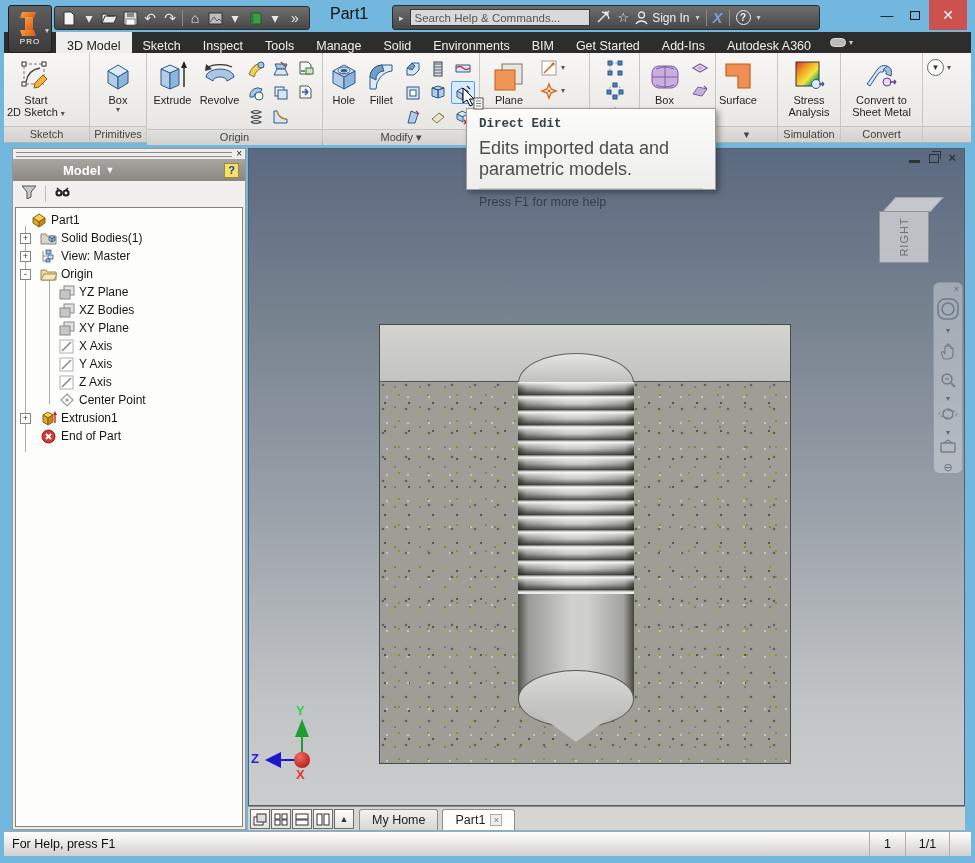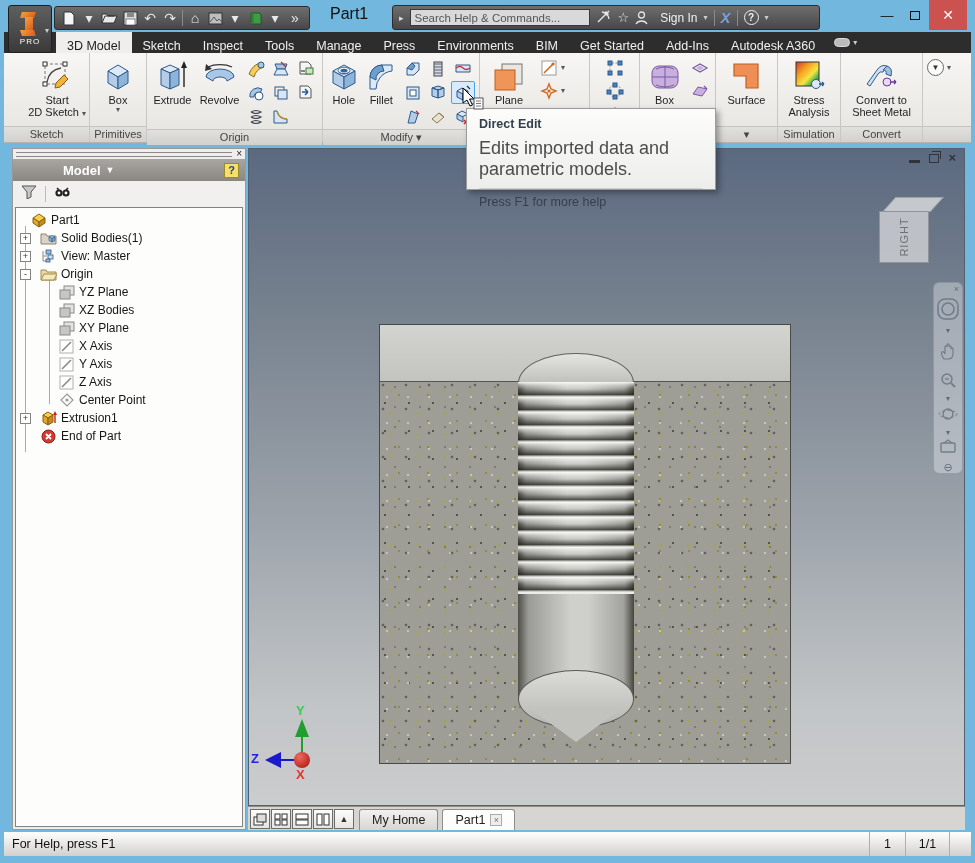--- a/index.html
+++ b/index.html
@@ -26,21 +26,21 @@
   .qat svg { display:block; margin:0 auto; }
   .win-title { position:absolute; left:330px; top:5px; font-size:16px; color:#111; }
   .search-strip { position:absolute; left:392px; top:5px; width:428px; height:25px;
     background:linear-gradient(#6e6e6e,#474747); border:1px solid #2c2c2c; border-radius:3px;
     display:flex; align-items:center; padding:0 6px; gap:6px; }
   .search-strip .arr { color:#ddd; font-size:9px; }
   .search-input { width:180px; height:17px; background:#d9d9d9; border:1px solid #3a3a3a;
     font-size:11.5px; color:#555; padding:0 4px; font-family:"Liberation Sans",sans-serif; }
   .search-input::placeholder { color:#555; }
   .strip-ic { color:#e6e6e6; font-size:13px; }
-  .signin { color:#f0f0f0; font-size:12px; display:flex; align-items:center; gap:12px; }
+  .signin { color:#f0f0f0; font-size:12px; display:flex; align-items:center; gap:4px; }
   .vdiv { width:1px; height:16px; background:#2e2e2e; border-right:1px solid #8a8a8a; }
   .x-logo { color:#7c9fd8; font-weight:bold; font-style:italic; font-size:15px; }
   .help-circ { width:15px; height:15px; border:1.5px solid #eee; border-radius:50%; color:#eee;
     font-size:10px; font-weight:bold; text-align:center; line-height:13px; }
   .caret-sm { color:#ccc; font-size:8px; }
   .win-btns { position:absolute; right:8px; top:0; height:30px; display:flex; align-items:center; }
   .wb { width:28px; text-align:center; color:#111; font-size:13px; }
   .wb-max i { display:inline-block; width:10px; height:9px; border:1.5px solid #111; }
   .wb-close { width:38px; height:30px; background:#cc5250; color:#fff; font-size:14px;
     display:flex; align-items:center; justify-content:center; }
@@ -74,21 +74,21 @@
   .minirow { display:flex; align-items:center; }
   .mini-caret { font-size:8px; color:#555; width:10px; }
   .rib-options { position:absolute; right:14px; top:6px; display:flex; align-items:center; gap:3px; }
   .rib-options .circ { width:17px; height:17px; border:1px solid #666; border-radius:50%;
     display:flex; align-items:center; justify-content:center; font-size:8px; color:#333; background:#fbfbfa; }
 
   
   .tooltip { position:absolute; left:466px; top:108px; width:250px; height:82px; z-index:50;
     background:linear-gradient(#fcfcfb,#ededeb); border:1px solid #9b9b9b;
     box-shadow:3px 3px 6px rgba(0,0,0,.35); padding:8px 12px 0 12px; }
-  .tooltip .tt-title { font-size:12.5px; font-weight:bold; color:#33414d; }
+  .tooltip .tt-title { font-size:12.5px; font-weight:bold; color:#33414d;font-family:Liberation Mono, monospace; }
   .tooltip .tt-desc { font-size:18px; color:#4c4c4c; margin-top:7px; }
   .tooltip .tt-div { height:1px; background:#cfcfcd; margin:8px 0 6px 0; }
   .tooltip .tt-foot { font-size:12.5px; font-weight:normal; color:#33414d; }
   .cursor { position:absolute; left:462px; top:88px; z-index:60; }
 
   
   .browser { position:absolute; left:12px; top:148px; width:234px; bottom:33px;
     background:#efeeec; border:1px solid #9b9996; display:flex; flex-direction:column; }
   .b-grip { height:10px; display:flex; align-items:center; padding:0 3px; }
   .b-grip .lines { flex:1; height:5px; border-top:1px solid #8a8a8a; border-bottom:1px solid #8a8a8a; }
@@ -297,36 +297,36 @@
       <span class="wb-close">✕</span>
     </div>
   </div>
 
   <div class="ribbon-tabs">
     <span class="rtab active">3D Model</span>
     <span class="rtab">Sketch</span>
     <span class="rtab">Inspect</span>
     <span class="rtab">Tools</span>
     <span class="rtab">Manage</span>
-    <span class="rtab">Press</span>
+    <span class="rtab">Solid</span>
     <span class="rtab">Environments</span>
     <span class="rtab">BIM</span>
     <span class="rtab">Get Started</span>
     <span class="rtab">Add-Ins</span>
     <span class="rtab">Autodesk A360</span>
     <span class="rib-toggle">
         <span class="oval"></span>
         <span class="c">▾</span>
       </span>
   </div>
 
   <div class="ribbon">
 
     <div class="panel" style="width:86px">
-      <div class="panel-content" style="justify-content:flex-end">
+      <div class="panel-content" style="justify-content:flex-start">
         <div class="bigbtn">
           <span class="bicon">
             <svg width="30" height="30">
                 <rect x="3" y="3" width="20" height="20" fill="none" stroke="#777" stroke-dasharray="3,2"></rect>
                 <rect x="1" y="1" width="4" height="4" fill="#fff" stroke="#333"></rect>
                 <rect x="21" y="1" width="4" height="4" fill="#fff" stroke="#333"></rect>
                 <rect x="1" y="21" width="4" height="4" fill="#fff" stroke="#333"></rect>
                 <path d="M5,21 q2,-12 14,-14" fill="none" stroke="#444" stroke-width="1.3"></path>
                 <path d="M14,22 l8,-8 4,4 -8,8 -5,1 z" fill="#f2b23c" stroke="#8a6010"></path>
               </svg>
@@ -619,21 +619,21 @@
                 <path d="M2,12 l5,-7 9,2 -5,7 z" fill="#c9aee0" stroke="#7a5aa0"></path>
                 <path d="M13,4 l3,3" stroke="#7a5aa0" stroke-width="1.2"></path>
               </svg>
             </span>
         </div>
       </div>
       <div class="panel-label"></div>
     </div>
 
     <div class="panel" style="width:62px">
-      <div class="panel-content" style="justify-content:center">
+      <div class="panel-content" style="justify-content:flex-start">
         <div class="bigbtn">
           <span class="bicon">
             <svg width="34" height="32">
                 <path d="M5,4 h24 v24 h-12 v-12 h-12 z" fill="#ef8f55" stroke="#c25f1e" stroke-width="1.2"></path>
               </svg>
           </span>
           <span class="blabel">Surface</span>
         </div>
       </div>
       <div class="panel-label"><span>▾</span></div>

